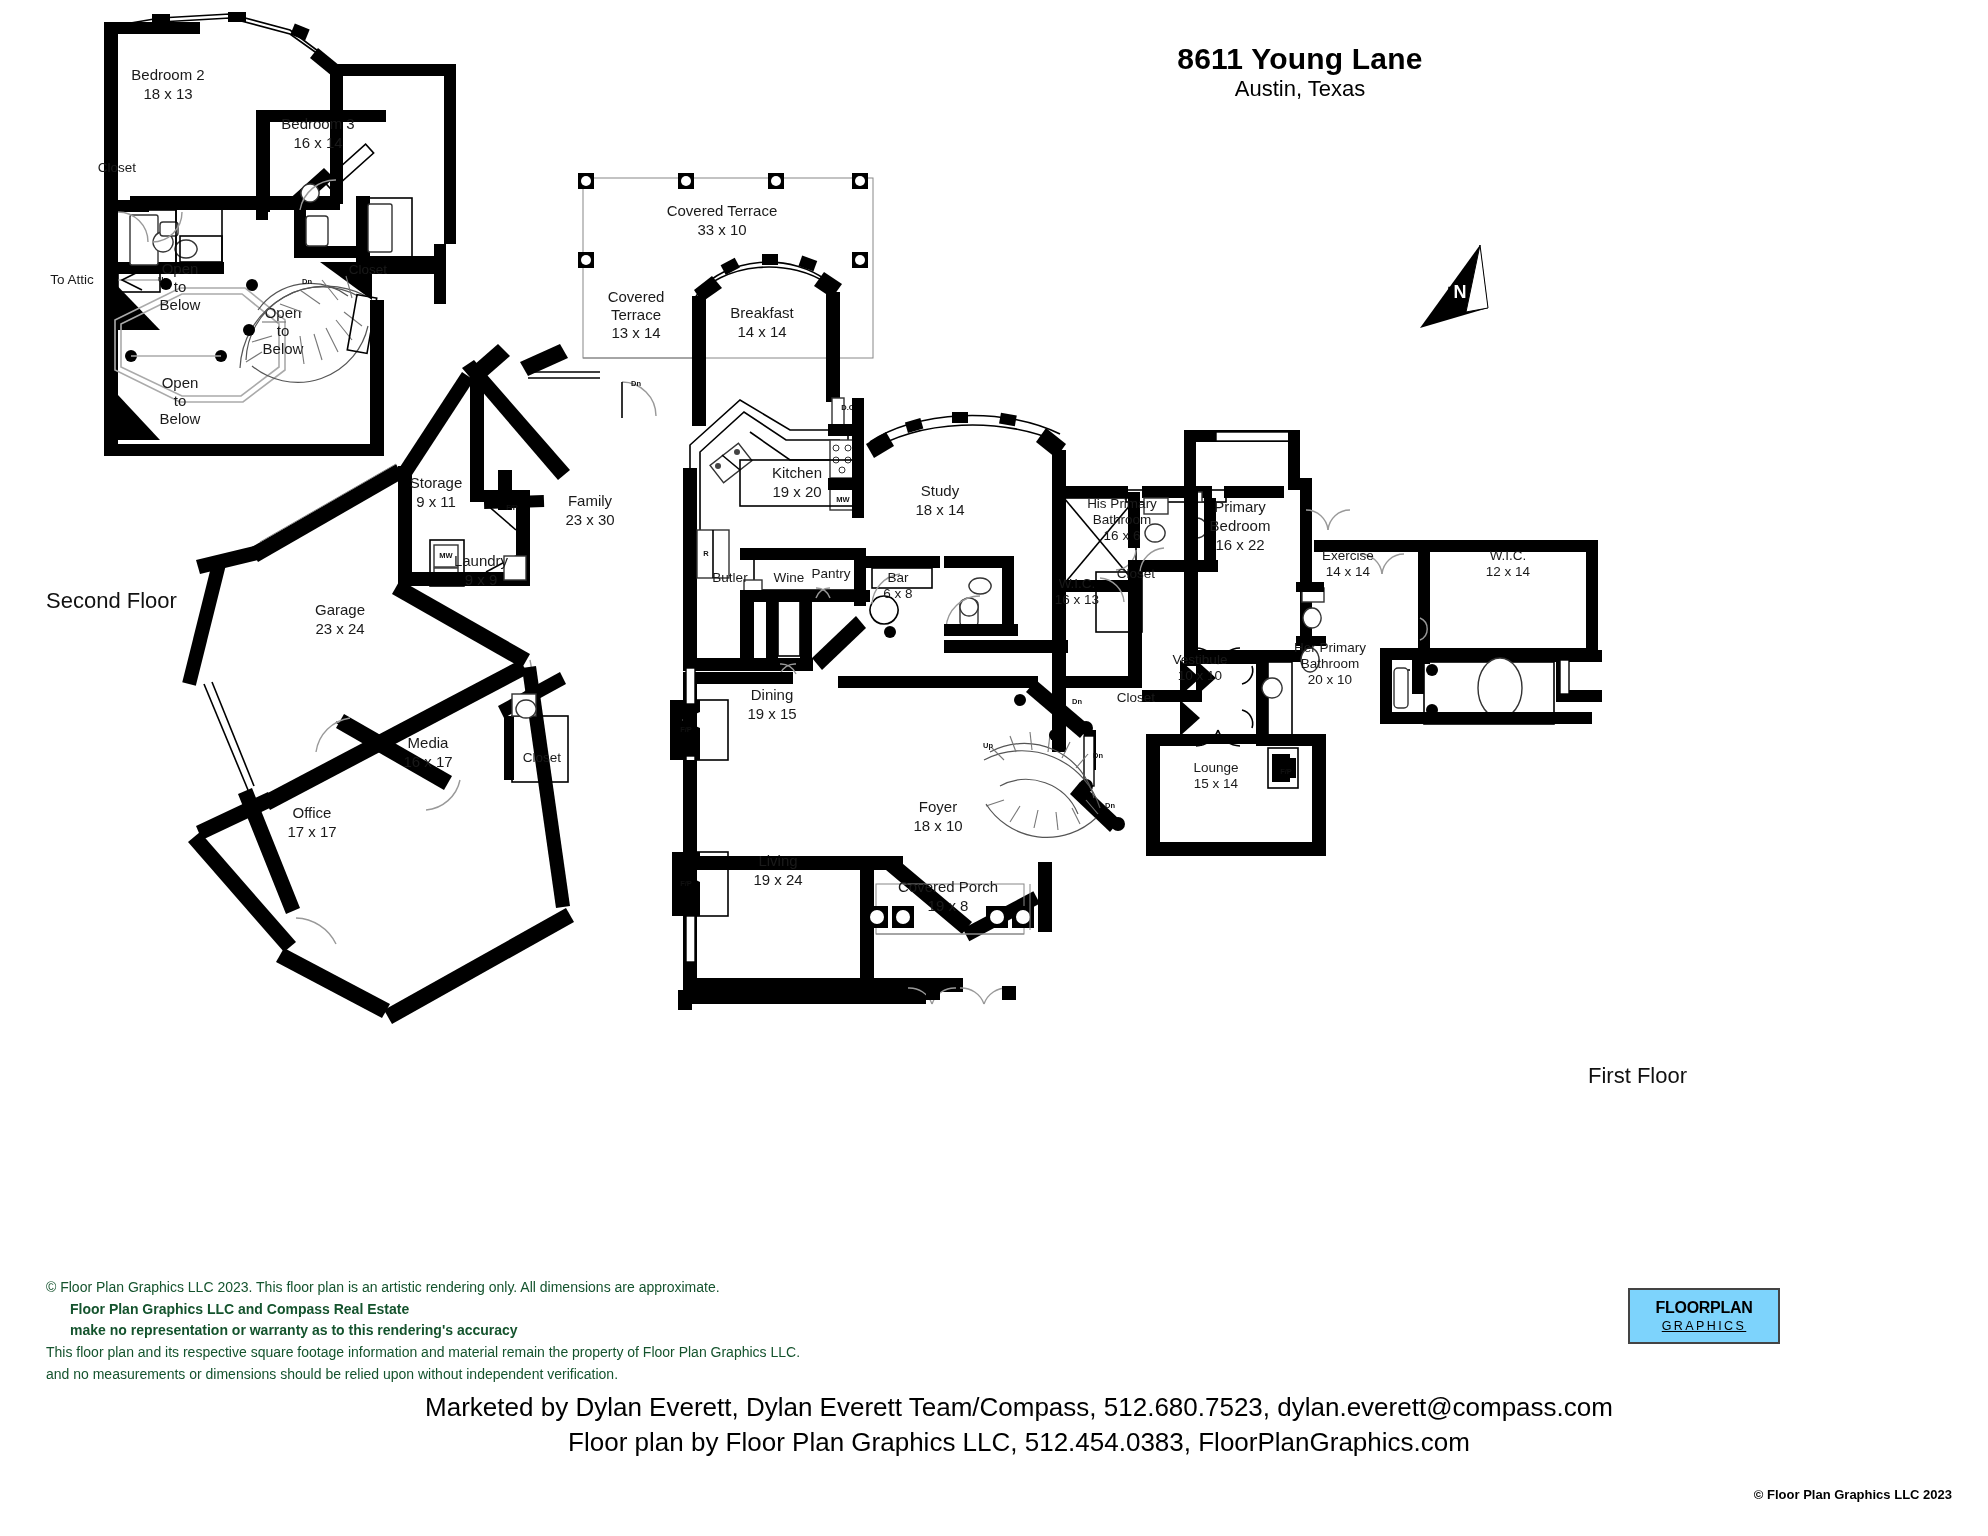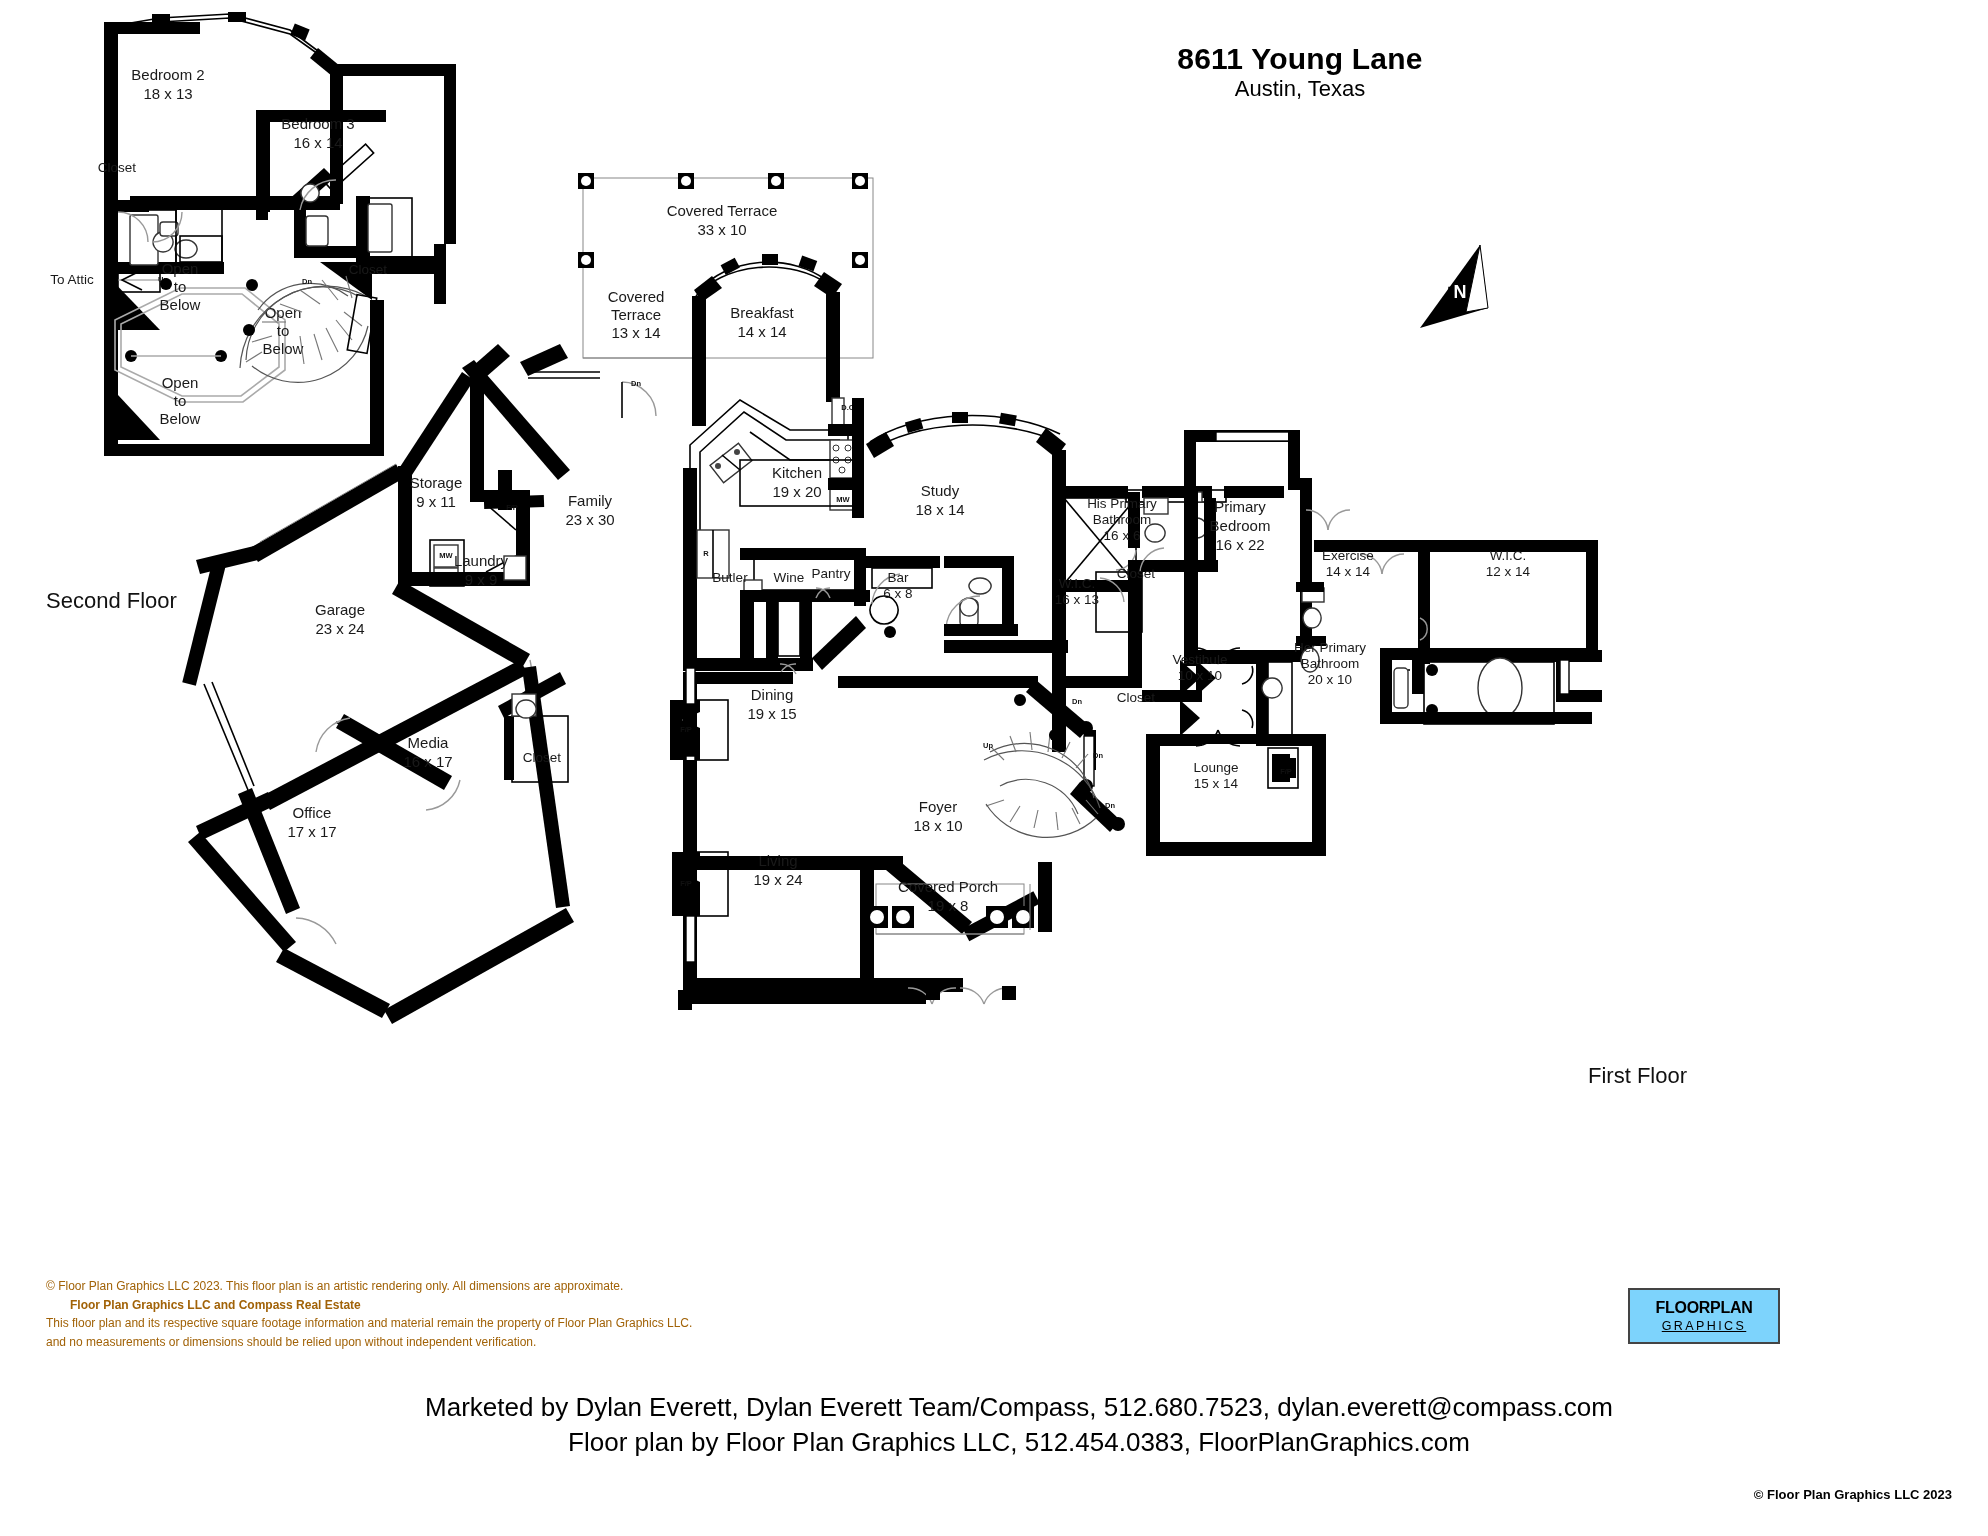--- a/index.html
+++ b/index.html
@@ -34,21 +34,21 @@
 
   
   .title-block{
     position:absolute;left:1020px;top:42px;width:560px;text-align:center;
   }
   .title-main{font-size:30px;font-weight:bold;letter-spacing:.2px;line-height:1.12;}
   .title-sub{font-size:22px;font-weight:normal;line-height:1.2;text-align:center;}
 
   .legal{
     position:absolute;left:46px;top:1277px;width:1100px;
-    font-size:12px;line-height:1.55;color:#a16207;
+    font-size:14px;line-height:1.55;color:#14532d;
   }
   .legal .b{font-weight:bold;padding-left:24px;}
 
   .marketing{
     position:absolute;left:0;top:1390px;width:1988px;text-align:center;
     font-size:26px;line-height:1.34;margin-left:25px;
   }
   .bottomright{
     position:absolute;right:36px;top:1487px;font-size:13px;font-weight:bold;
   }
@@ -657,20 +657,21 @@
       <text x="30" y="-2" font-size="18" font-weight="bold" fill="#fff" text-anchor="middle">N</text>
     </g>
 
     <text class="floortag" x="46" y="608">Second Floor</text>
     <text class="floortag" x="1588" y="1083">First Floor</text>
   </svg>
 
   <div class="legal">
     <div>© Floor Plan Graphics LLC 2023. This floor plan is an artistic rendering only. All dimensions are approximate.</div>
     <div class="b">Floor Plan Graphics LLC and Compass Real Estate</div>
+    <div class="b">make no representation or warranty as to this rendering's accuracy</div>
     <div>This floor plan and its respective square footage information and material remain the property of Floor Plan Graphics LLC.</div>
     <div>and no measurements or dimensions should be relied upon without independent verification.</div>
   </div>
 
   <div class="logo-shadow"></div>
   <div class="logo-box">
     <div class="logo-row1">
       <span class="lp">FLOOR</span><span class="lp2">PLAN</span>
     </div>
     <div class="logo-row2">GRAPHICS</div>

